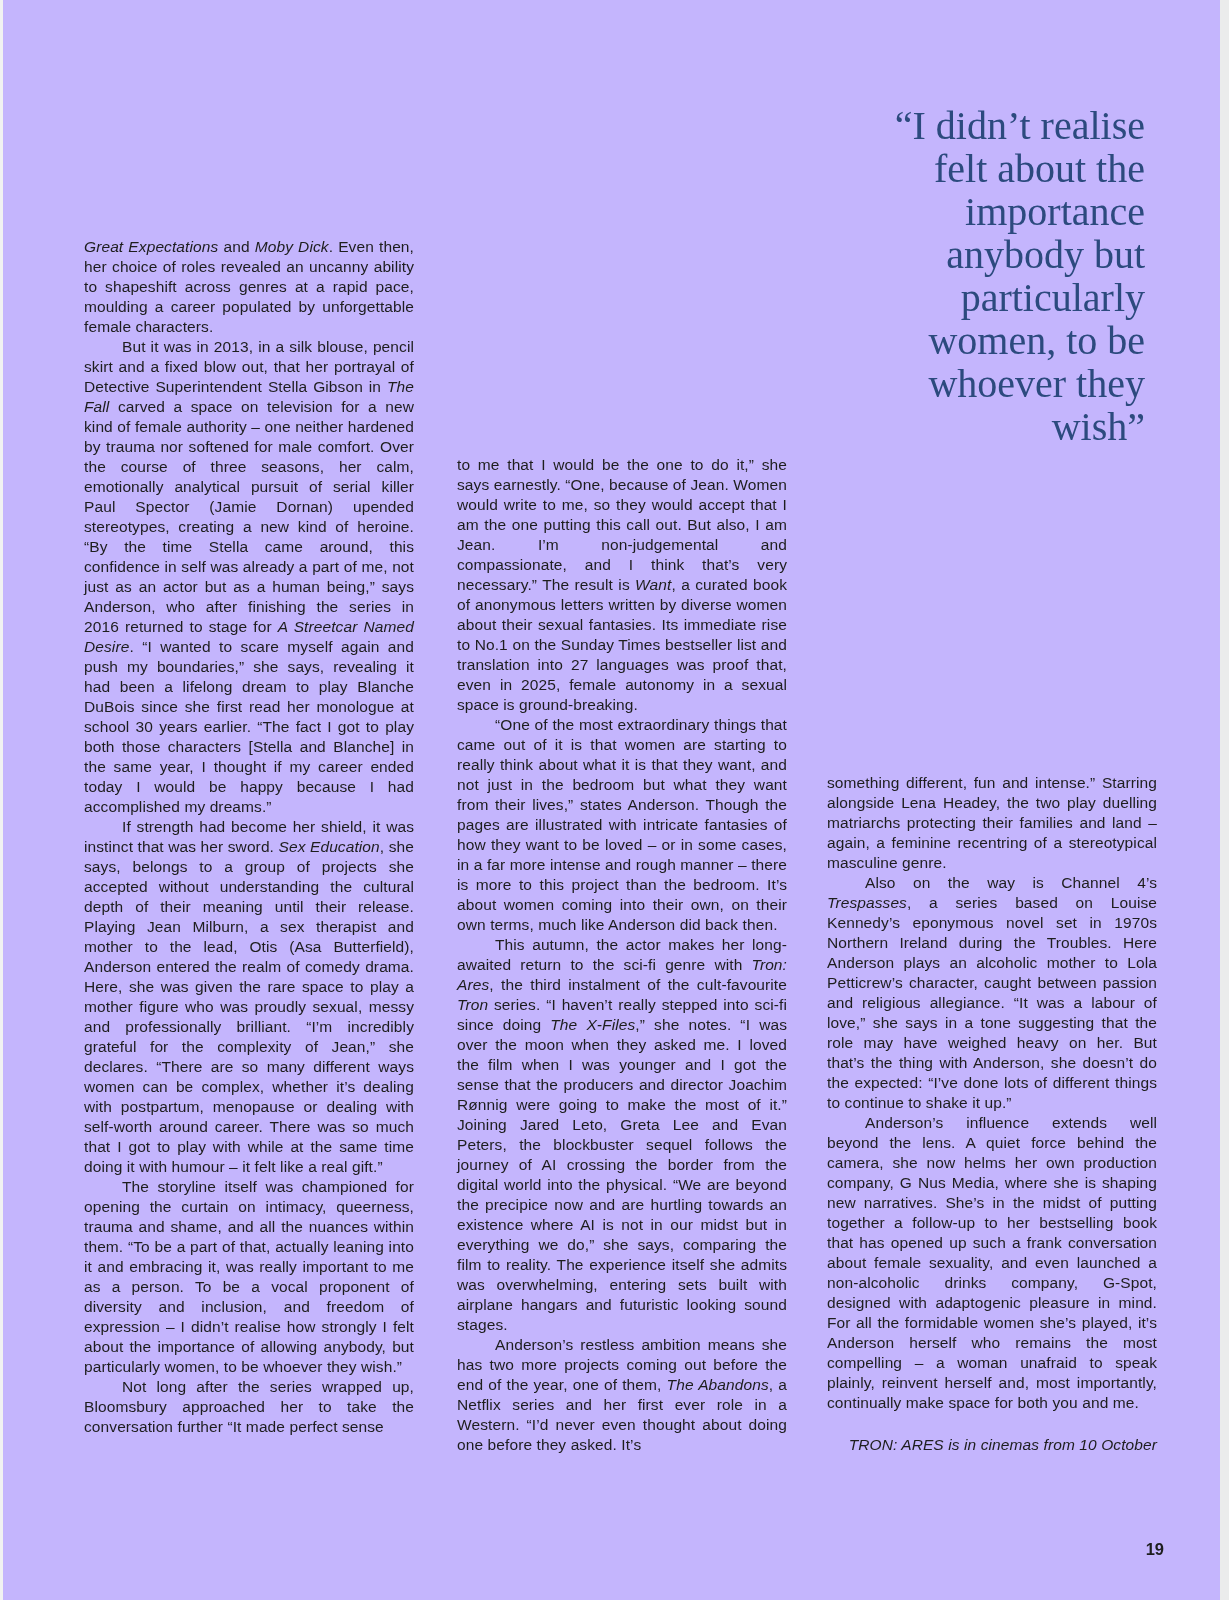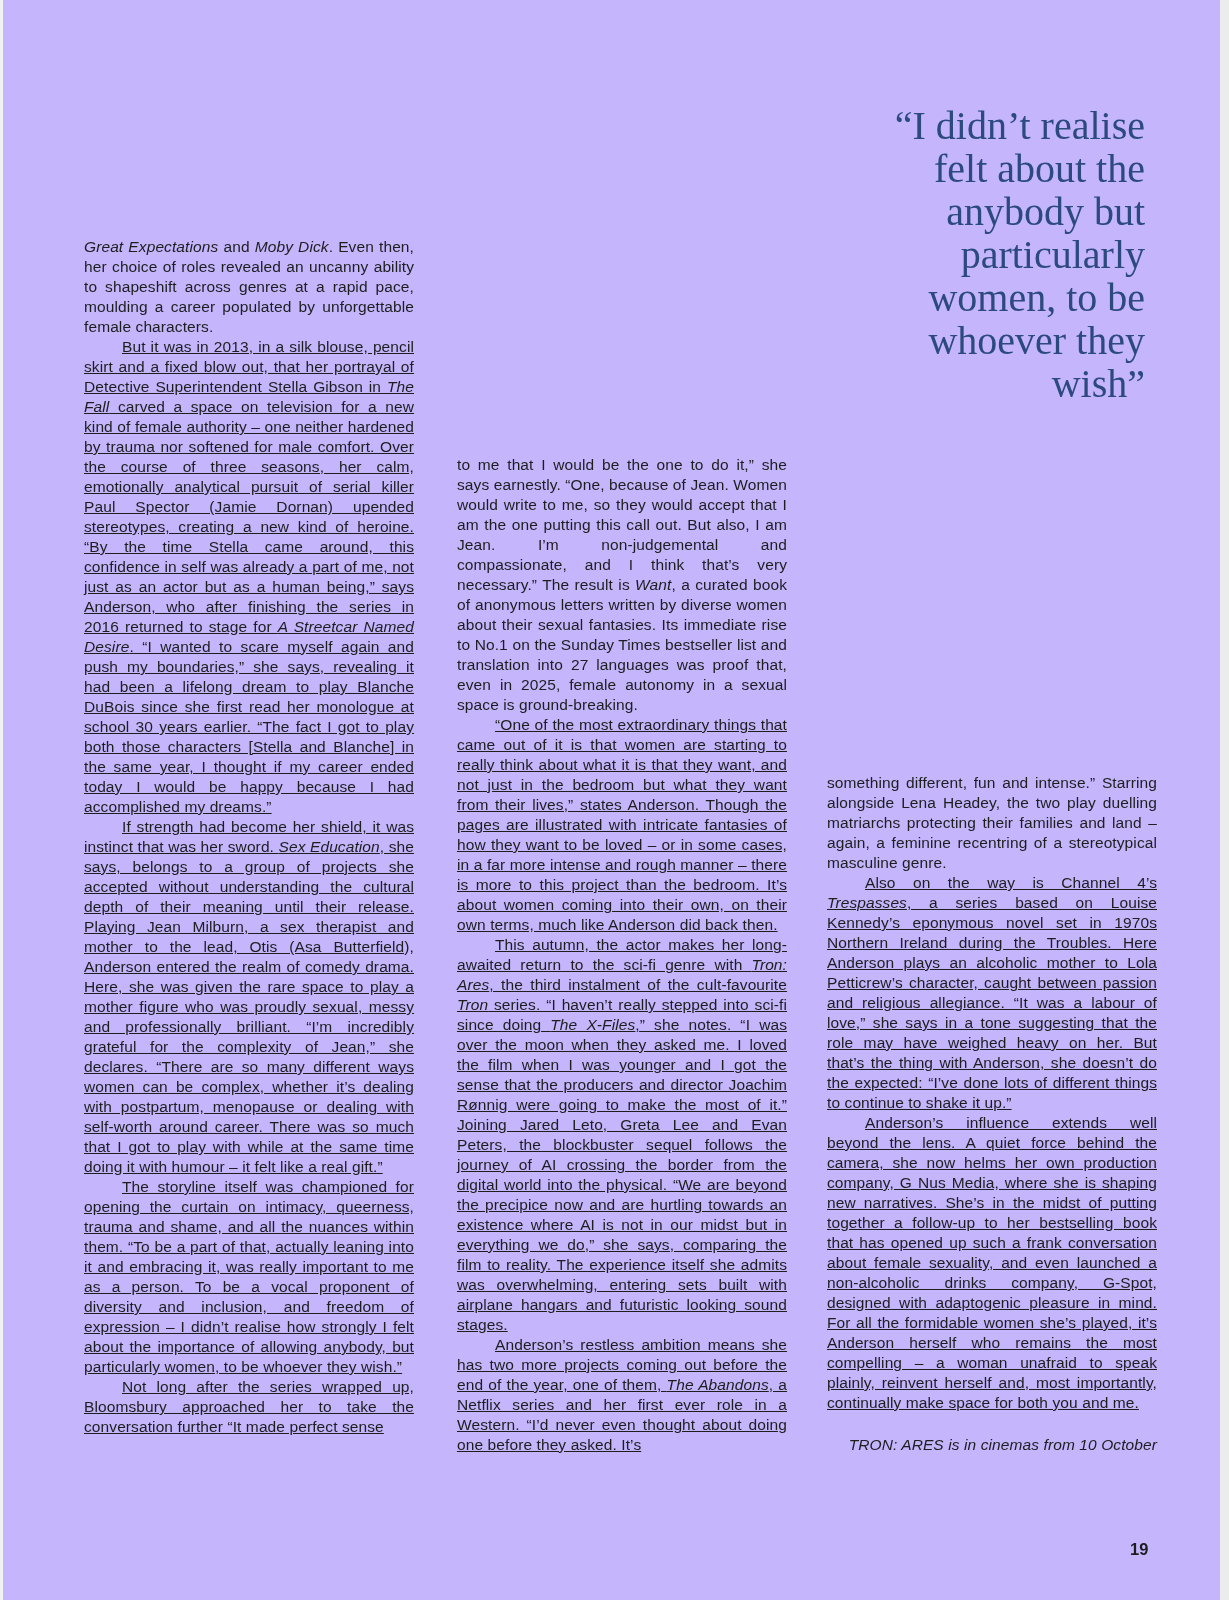--- a/index.html
+++ b/index.html
@@ -18,21 +18,21 @@
     text-align:justify;
     font-size:15.5px;
     line-height:20px;
     color:#1e1e1e;
     letter-spacing:0.1px;
   }
   #col1{left:84px;top:237px;}
   #col2{left:457px;top:455px;}
   #col3{left:827px;top:773px;}
   .para{margin:0;}
-  .para.indent{text-indent:38px;text-decoration:underline;}
+  .para.indent{text-indent:38px;}
   .pull-quote{
     position:absolute;
     top:104px;left:620px;width:525px;
     text-align:right;
     font-family:"Liberation Serif", serif;
     font-size:40px;
     line-height:43px;
     font-weight:400;
   }
   .quote-line{white-space:nowrap;}
@@ -41,35 +41,37 @@
     font-style:italic;
     font-size:15.5px;
     line-height:20px;
     color:#1e1e1e;
     text-align:right;
   }
   .page-number{
     position:absolute;
     left:1130px;top:1540px;
     width:34px;
+    text-align:right;
     font-size:16.5px;
     font-weight:bold;
     color:#1e1e1e;
   }
 </style>
 </head>
 <body>
 
 <div class="page">
   <div class="edge-left"></div>
   <div class="edge-right"></div>
 
   <div class="pull-quote" style="color: rgb(44, 74, 126);">
       <div class="quote-line">“I didn’t realise</div>
       <div class="quote-line">felt about the</div>
+      <div class="quote-line">importance</div>
       <div class="quote-line">anybody but</div>
       <div class="quote-line">particularly</div>
       <div class="quote-line">women, to be</div>
       <div class="quote-line">whoever they</div>
       <div class="quote-line">wish”</div>
     </div>
 
   <div class="col" id="col1">
     <div>
         <p class="para"><i>Great Expectations</i><span> and </span><i>Moby Dick</i><span>. Even then, her choice of roles revealed an uncanny ability to shapeshift across genres at a rapid pace, moulding a career populated by unforgettable female characters.</span></p>

